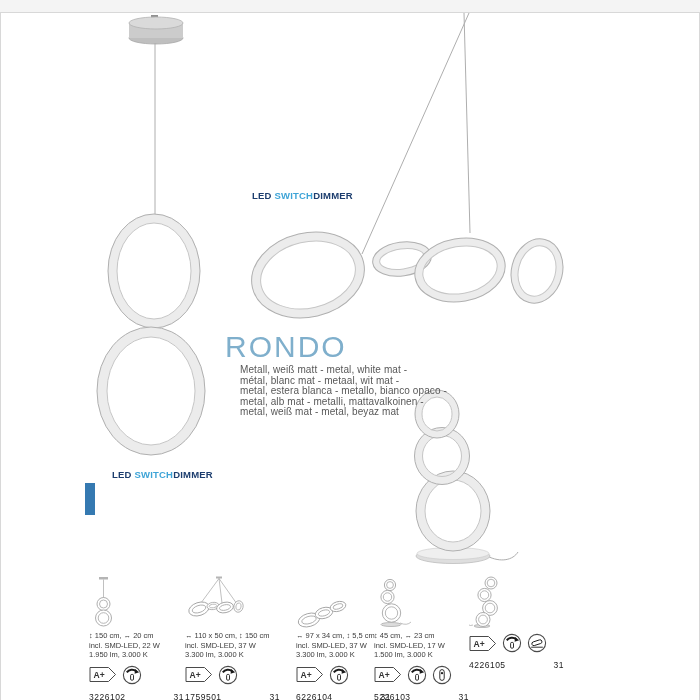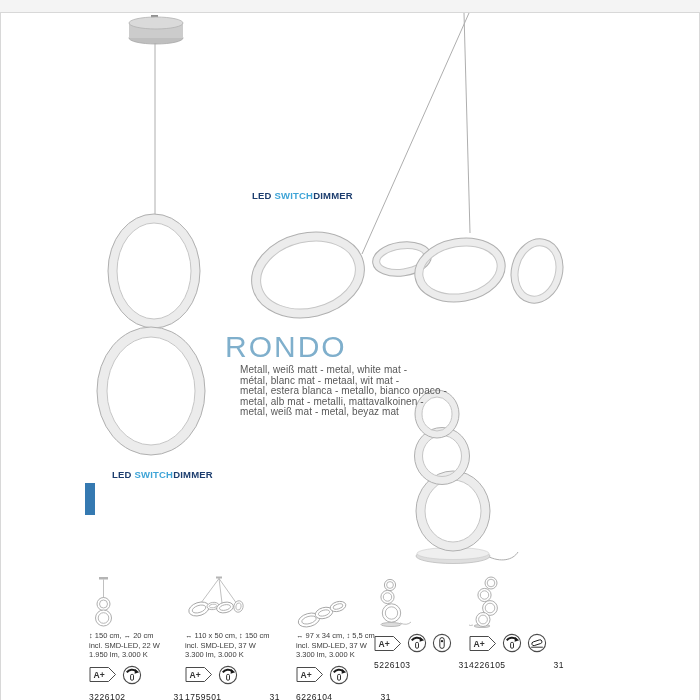--- a/index.html
+++ b/index.html
@@ -256,20 +256,25 @@
         <ellipse cx="17" cy="48.5" rx="10" ry="2" fill="#dddddd" stroke="#a5a5a5" stroke-width="0.7"></ellipse>
         <path class="thumb-line" d="M26,47 q7,3 11,-1" stroke-width="0.7"></path>
         <circle class="thumb-ring" cx="16" cy="9" r="5.6" stroke-width="0.9"></circle>
         <circle class="thumb-ring" cx="16" cy="9" r="3.4" stroke-width="0.8"></circle>
         <circle class="thumb-ring" cx="13.5" cy="21" r="6.6" stroke-width="0.9"></circle>
         <circle class="thumb-ring" cx="13.5" cy="21" r="4.2" stroke-width="0.8"></circle>
         <circle class="thumb-ring" cx="17.5" cy="37" r="9.2" stroke-width="0.9"></circle>
         <circle class="thumb-ring" cx="17.5" cy="37" r="6.2" stroke-width="0.8"></circle>
       </svg>
     </div>
+    <div class="specs">
+      <div>↕ 45 cm, ↔ 23 cm</div>
+      <div>incl. SMD-LED, 17 W</div>
+      <div>1.500 lm, 3.000 K</div>
+    </div>
     <div class="icon-row">
       <svg width="28" height="17" viewBox="0 0 28 17">
         <polygon points="1,1.5 19.5,1.5 26.5,8.5 19.5,15.5 1,15.5" fill="#ffffff" stroke="#4a4a4a" stroke-width="1"></polygon>
         <text x="4.5" y="11.8" font-size="8.5" font-weight="bold" fill="#333333">A+</text>
       </svg>
       <svg width="20" height="20" viewBox="0 0 20 20">
         <circle cx="10" cy="10" r="8.6" fill="#ffffff" stroke="#4a4a4a" stroke-width="1.1"></circle>
         <path d="M4.8,7.4 A6.4,6.4 0 0 1 14.2,6.2" fill="none" stroke="#1a1a1a" stroke-width="2"></path>
         <polygon points="13,4 17.2,7.2 12.6,8.8" fill="#1a1a1a"></polygon>
         <rect x="8.6" y="9.4" width="2.9" height="5.8" rx="1.2" fill="none" stroke="#1a1a1a" stroke-width="0.9"></rect>

